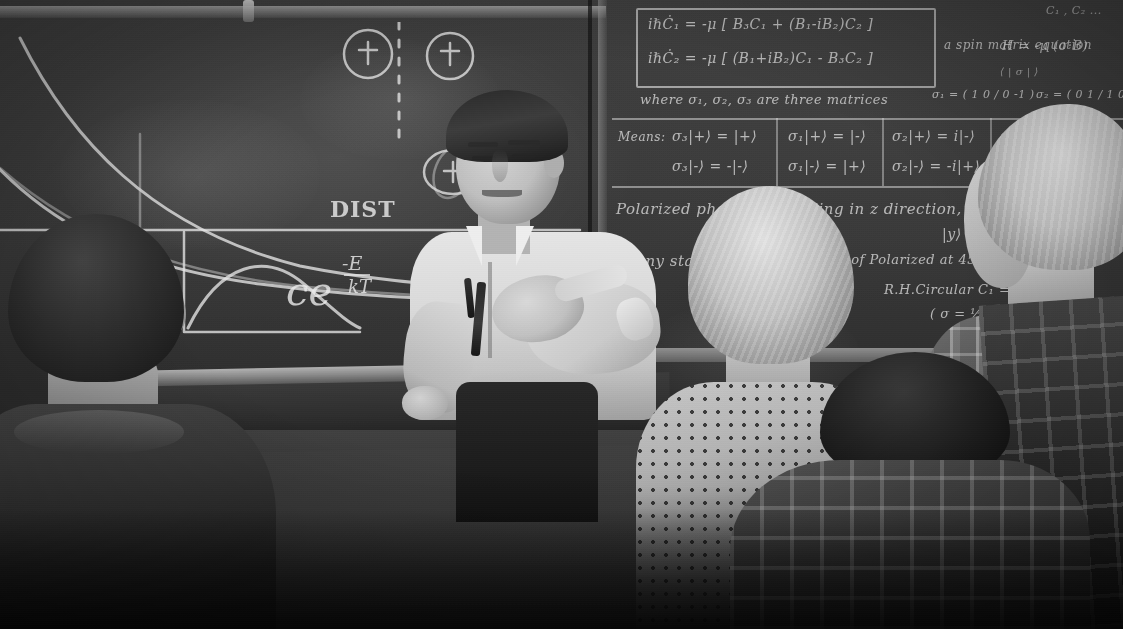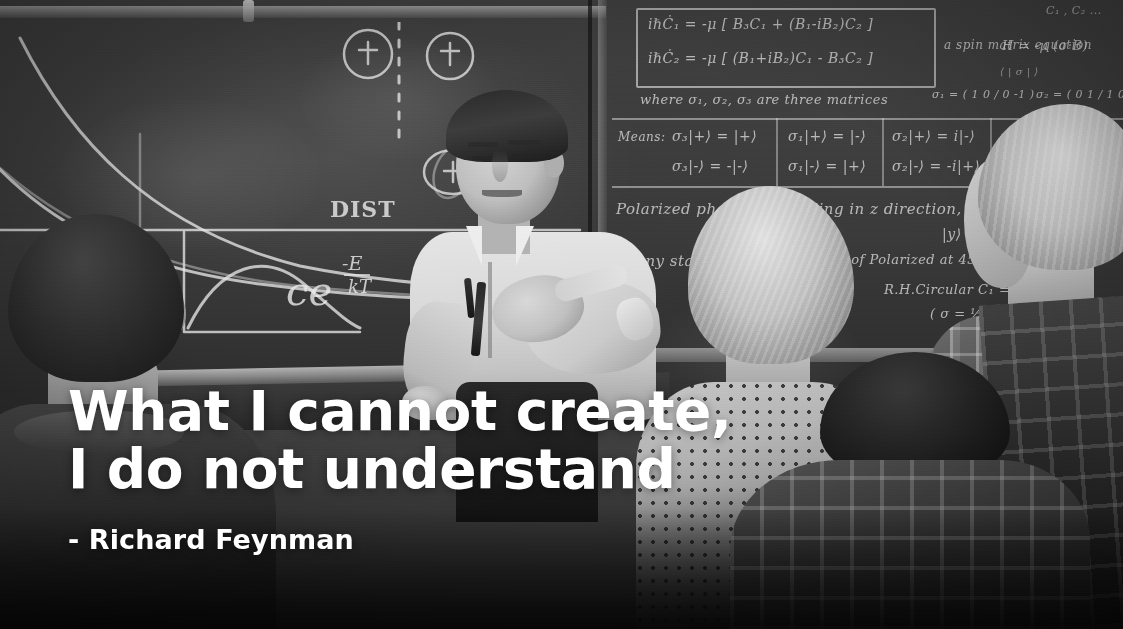--- a/index.html
+++ b/index.html
@@ -615,19 +615,14 @@
     <div class="sl-ear"></div>
     <div class="sl-hair"></div>
     <div class="sl-body"></div>
     <div class="sl-collar"></div>
   </div>
 
   <div class="bottom-dark"></div>
   <div class="vignette"></div>
   <div class="grain"></div>
 
-  <div id="quote-block">
-    <div class="quote-line">What I cannot create,</div>
-    <div class="quote-line">I do not understand</div>
-  </div>
-  <div id="attribution">- Richard Feynman</div>
 
 </div>
 
 </body></html>

